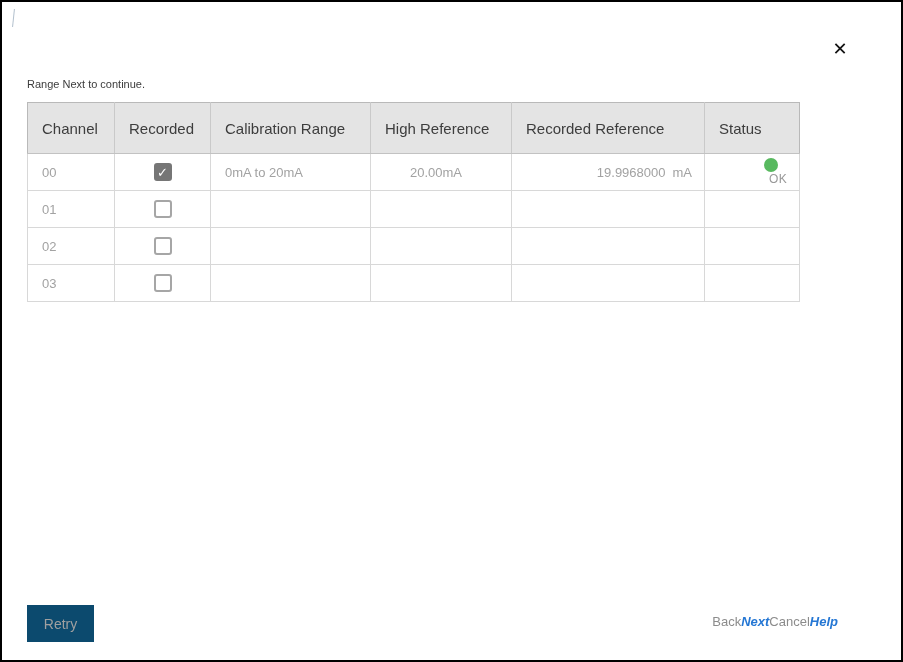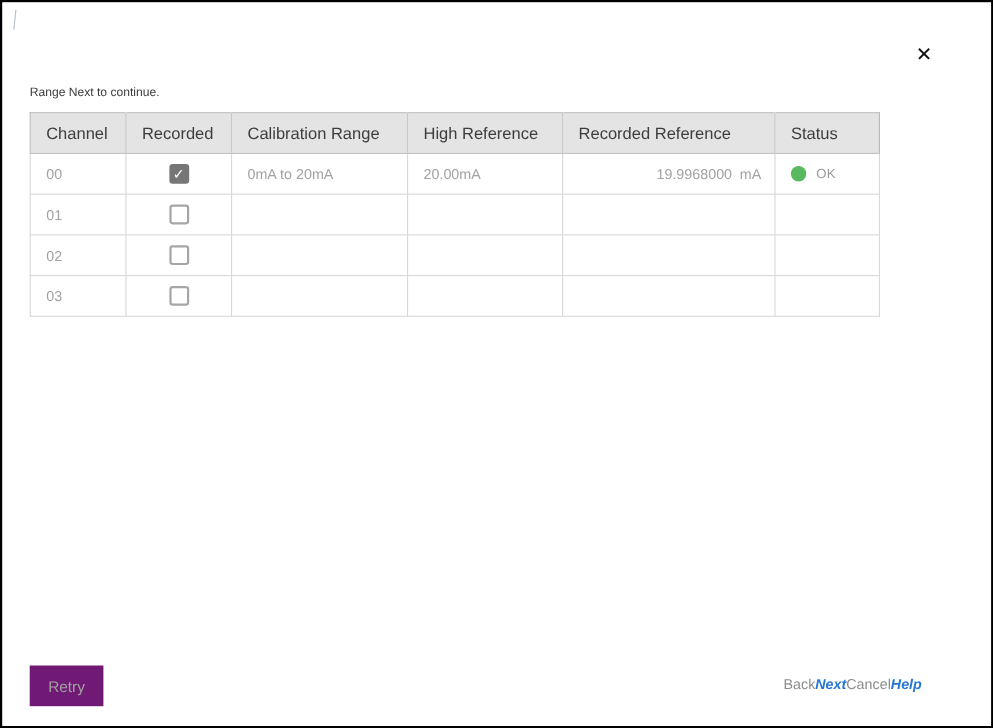--- a/index.html
+++ b/index.html
@@ -36,64 +36,64 @@
   }
 
   table.results {
     position: absolute; left: 25px; top: 100px;
     width: 772px; border-collapse: collapse;
     table-layout: fixed;
     border: 1px solid #b9b9b9;
   }
   table.results th {
     background: #e4e4e4;
-    height: 37px;
+    height: 51px;
     font-size: 15px; font-weight: 400; color: #3d3d3d;
     text-align: left; padding: 0 10px 0 14px;
     border-right: 1px solid #c9c9c9;
     border-bottom: 1px solid #c2c2c2;
   }
   table.results th:last-child { border-right: none; }
   table.results td {
     height: 37px;
     font-size: 13px; color: #a2a2a2;
     padding: 0 12px 0 14px;
     border: 1px solid #d8d8d8;
     background: #ffffff;
     overflow: hidden; white-space: nowrap;
   }
   table.results td.cal-cell { text-align: center; padding: 0; }
-  .hr-split { display: flex; justify-content: flex-start; align-items: center; padding-right: 12px; }
+  .hr-split { display: flex; justify-content: center; align-items: center; padding-right: 12px; }
   td.rec-cell { text-align: right; }
   .rec-unit { margin-left: 7px; }
 
   .checkbox {
     display: inline-block; width: 18px; height: 18px;
     border: 2px solid #a6a6a6; border-radius: 3px;
     background: #ffffff; vertical-align: middle;
     cursor: pointer; line-height: 14px;
   }
   .checkbox.checked {
     background: #767676; border-color: #767676;
     color: #ffffff; font-size: 13px; font-weight: 700;
     text-align: center; line-height: 15px;
   }
 
-  .status-wrap { display: flex; align-items: center; }
+  .status-wrap { display: flex; align-items: flex-end; flex-direction: column; }
   .status-dot {
     display: inline-block; width: 14px; height: 14px;
     border-radius: 50%; background: #58b95f; margin-right: 9px;
     flex: 0 0 auto;
   }
   .status-label { font-size: 12px; color: #999999; letter-spacing: .3px; }
 
   .retry-btn {
     position: absolute; left: 25px; top: 603px;
     width: 67px; height: 37px;
-    background: #701a75; border: none;
+    background: #0c4a6e; border: none;
     font-size: 14px; color: #a0a0a0;
     font-family: inherit; cursor: default;
   }
   .footer-links {
     position: absolute; right: 63px; top: 612px;
     display: flex; align-items: center; 
   }
   .footer-links button {
     background: none; border: none; padding: 0;
     font-family: inherit; font-size: 13px; cursor: pointer;

